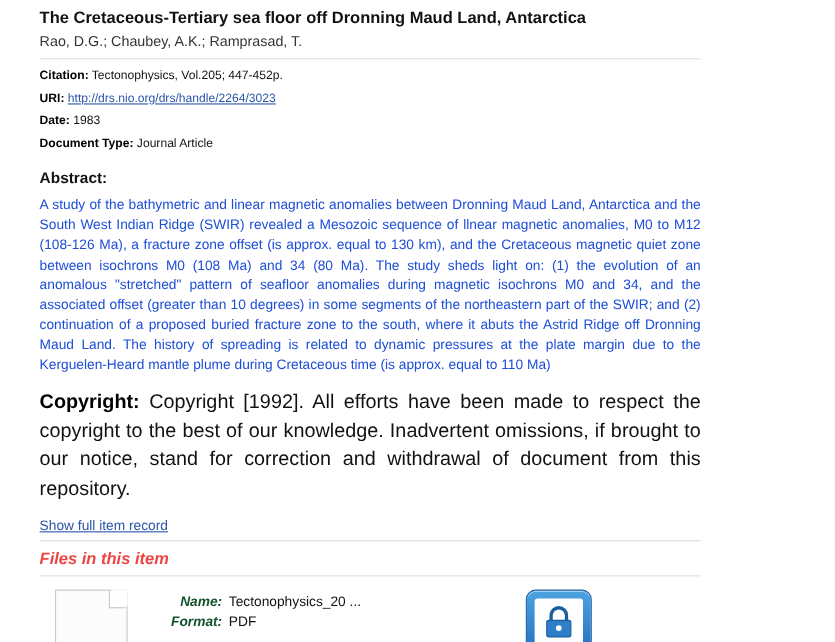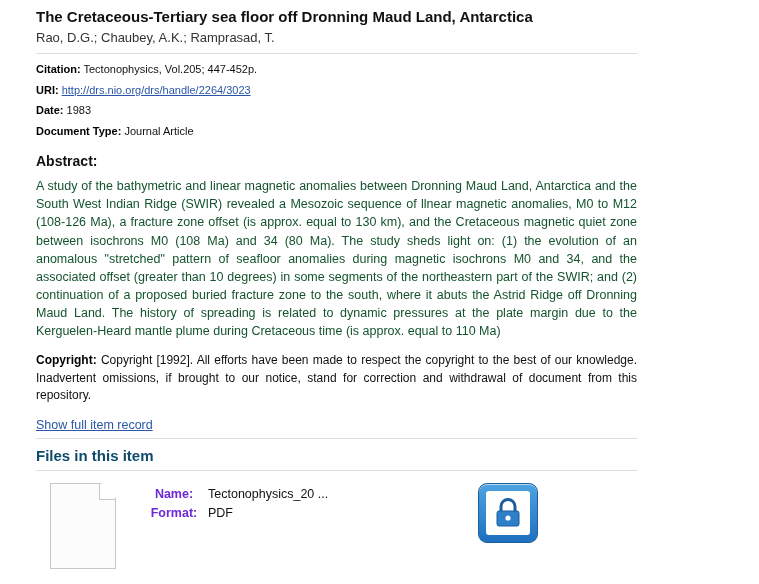--- a/index.html
+++ b/index.html
@@ -61,39 +61,40 @@
   .section-head {
     font-size: 14px;
     font-weight: bold;
     margin: 14px 0 8px 0;
     color: #111111;
   }
   .abstract-body {
     font-size: 12.5px;
     line-height: 1.45;
     text-align: justify;
-    color: #14532d;
+    color: #1d4ed8;
     margin: 0 0 12px 0;
   }
   .copyright-body {
-    font-size: 12px;
+    font-size: 18px;
     line-height: 1.45;
     text-align: justify;
     color: #111111;
     margin: 0 0 14px 0;
   }
   .full-record {
     font-size: 12.5px;
     margin: 0 0 6px 0;
   }
   .files-head {
     font-size: 15px;
     font-weight: bold;
     margin: 0 0 6px 0;
-    color: #0c4a6e;
+    color: #ef4444;
+    font-style: italic;
   }
   .files-rule {
     border: 0;
     border-top: 1px solid #dddddd;
     margin: 4px 0 12px 0;
   }
   .file-row {
     display: flex;
     align-items: flex-start;
     gap: 0;
@@ -144,24 +145,25 @@
     padding-top: 2px;
     font-size: 12.5px;
     line-height: 1.5;
   }
   .file-meta-row {
     display: flex;
   }
   .file-meta-label {
     font-weight: bold;
     width: 62px;
-    text-align: center;
+    text-align: right;
     padding-right: 6px;
     box-sizing: border-box;
-    color: #6d28d9;
+    color: #14532d;
+    font-style: italic;
   }
   .file-meta-value {
     color: #111111;
   }
   .file-restricted {
     margin-left: 150px;
     width: 58px;
     height: 58px;
     border-radius: 9px;
     background: linear-gradient(#4ea3e0, #1f6fc0);

